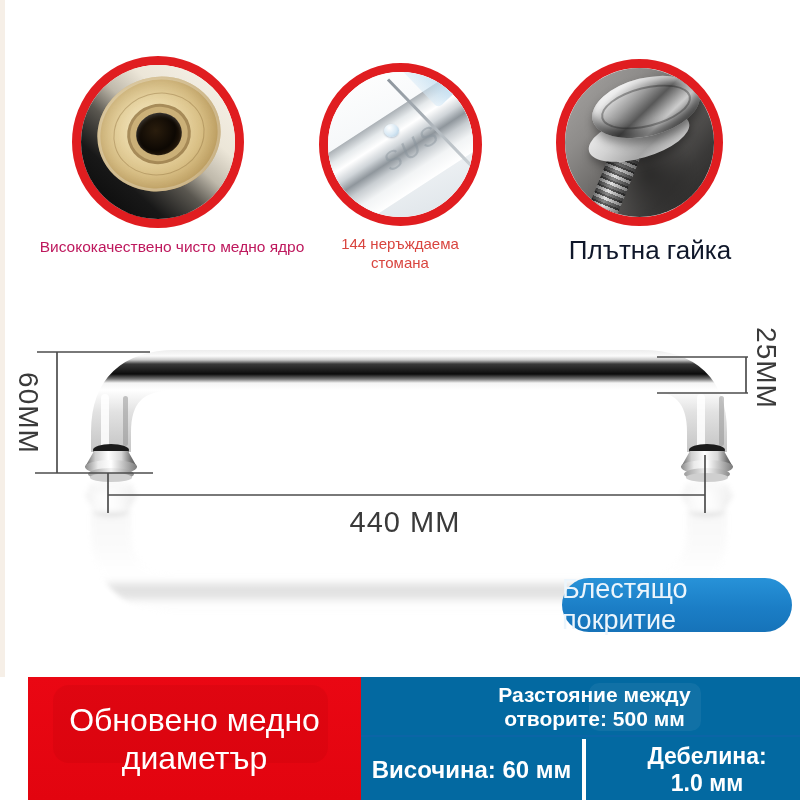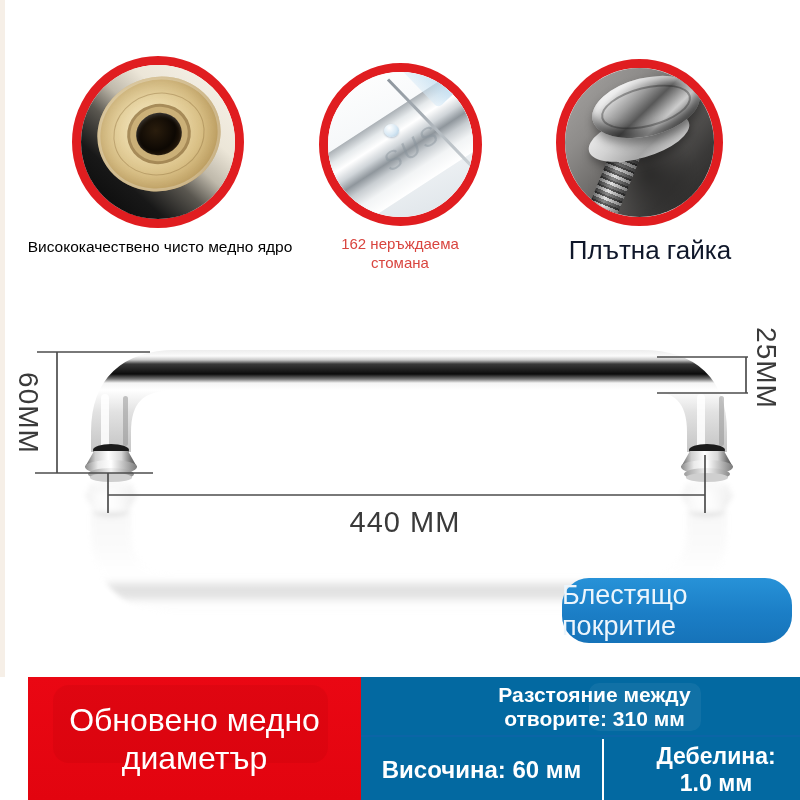--- a/index.html
+++ b/index.html
@@ -62,52 +62,52 @@
     background:linear-gradient(150deg,#f4f4f4 0%,#d2d2d2 35%,#a5a5a5 65%,#e0e0e0 100%);
     box-shadow:0 5px 8px rgba(0,0,0,.35);}
   .c3-head{position:absolute;left:26px;top:10px;width:110px;height:58px;border-radius:50%;
     transform:rotate(-14deg);
     background:linear-gradient(150deg,#fdfdfd 0%,#e3e3e3 20%,#9b9b9b 38%,#585858 52%,#cfcfcf 70%,#6a6a6a 88%,#474747 100%);
     box-shadow:inset 0 -8px 10px rgba(0,0,0,.45),inset 0 4px 6px rgba(255,255,255,.6),0 6px 10px rgba(0,0,0,.4);}
   .c3-head-ring{position:absolute;inset:9px;border-radius:50%;border:2px solid rgba(25,25,25,.35);}
 
   
   .caption{position:absolute;text-align:center;}
-  .cap1{left:0;top:238px;width:320px;font-size:15.5px;color:#000000;}
+  .cap1{left:12px;top:238px;width:320px;font-size:15.5px;color:#be185d;}
   .cap2{left:325px;top:234px;width:150px;font-size:15px;line-height:19px;color:#d9453f;}
   .cap3{left:545px;top:235px;width:210px;font-size:26px;color:#0f172a;}
 
   
   .diagram{position:absolute;left:0;top:0;width:800px;height:800px;}
   .dim-line{stroke:#4d4d4d;stroke-width:1.7;}
   .dim-text{fill:#3a3a3a;font-size:28px;font-family:"Liberation Sans",sans-serif;letter-spacing:1px;}
   .len-text{fill:#3a3a3a;font-size:29px;font-family:"Liberation Sans",sans-serif;letter-spacing:1px;}
 
   
-  .badge{position:absolute;left:562px;top:578px;width:230px;height:65px;border-radius:27px;
+  .badge{position:absolute;left:562px;top:578px;width:230px;height:54px;border-radius:27px;
     background:linear-gradient(180deg,#2792d8 0%,#1b7ec6 55%,#1673b9 100%);
     display:flex;align-items:center;justify-content:flex-end;
     color:#ecf5fc;font-size:27px;}
 
   
   .footer{position:absolute;left:0;top:677px;width:800px;height:123px;display:flex;padding-left:28px;}
   .footer-red{position:relative;width:333px;height:100%;
     background:linear-gradient(180deg,#ea0713 0%,#e2040f 100%);
     display:flex;flex-direction:column;justify-content:center;align-items:center;
     color:#ffffff;font-size:32px;line-height:38px;text-align:center;}
   .red-watermark{position:absolute;left:25px;top:8px;width:275px;height:78px;border-radius:16px;
     background:rgba(120,0,0,.08);}
   .footer-blue{position:relative;flex:1;height:100%;background:#0369a1;color:#ffffff;}
   .spec-top{position:absolute;left:0;top:0;right:0;height:60px;border-bottom:2px solid #0b65a6;
     display:flex;flex-direction:column;justify-content:center;align-items:center;
     font-size:21px;font-weight:bold;line-height:24px;text-align:center;padding-top:2px;box-sizing:border-box;}
   .blue-watermark{position:absolute;left:228px;top:6px;width:112px;height:48px;border-radius:10px;
     background:rgba(255,255,255,.06);}
   .spec-bottom{position:absolute;left:0;top:62px;right:0;bottom:0;display:flex;}
-  .spec-cell-left{width:243px;border-right:2px solid #ffffff;box-sizing:border-box;
+  .spec-cell-left{width:225px;border-right:4px solid #ffffff;box-sizing:border-box;
     display:flex;align-items:center;justify-content:center;font-size:24px;font-weight:bold;}
   .spec-cell-right{flex:1;display:flex;flex-direction:column;align-items:center;justify-content:center;
     font-size:23px;font-weight:bold;line-height:27px;text-align:right;}
   .t{position:relative;}
 </style>
 </head>
 <body>
 
 <div class="stage">
 
@@ -141,21 +141,21 @@
       <div class="c3-shadow"></div>
       <div class="c3-shaft"></div>
       <div class="c3-washer"></div>
       <div class="c3-head">
         <div class="c3-head-ring"></div>
       </div>
     </div>
   </div>
 
   <div class="caption cap1">Висококачествено чисто медно ядро</div>
-  <div class="caption cap2">162 неръждаема стомана</div>
+  <div class="caption cap2">144 неръждаема стомана</div>
   <div class="caption cap3">Плътна гайка</div>
 
   <svg class="diagram" viewBox="0 0 800 800">
     <defs>
       <linearGradient id="tubeGrad" gradientUnits="userSpaceOnUse" x1="0" y1="350" x2="0" y2="470">
         <stop offset="0" stop-color="#ededed"></stop>
         <stop offset="0.05" stop-color="#fbfbfb"></stop>
         <stop offset="0.083" stop-color="#c8c8c8"></stop>
         <stop offset="0.117" stop-color="#3a3a3a"></stop>
         <stop offset="0.2" stop-color="#0c0c0c"></stop>
@@ -239,21 +239,21 @@
   <div class="footer">
     <div class="footer-red">
       <div class="red-watermark"></div>
       <div class="t">Обновено медно</div>
       <div class="t">диаметър</div>
     </div>
     <div class="footer-blue">
       <div class="spec-top">
         <div class="blue-watermark"></div>
         <div class="t">Разстояние между</div>
-        <div class="t">отворите: 310 мм</div>
+        <div class="t">отворите: 500 мм</div>
       </div>
       <div class="spec-bottom">
         <div class="spec-cell-left">Височина: 60 мм</div>
         <div class="spec-cell-right">
           <div class="t">Дебелина:</div>
           <div class="t">1.0 мм</div>
         </div>
       </div>
     </div>
   </div>

